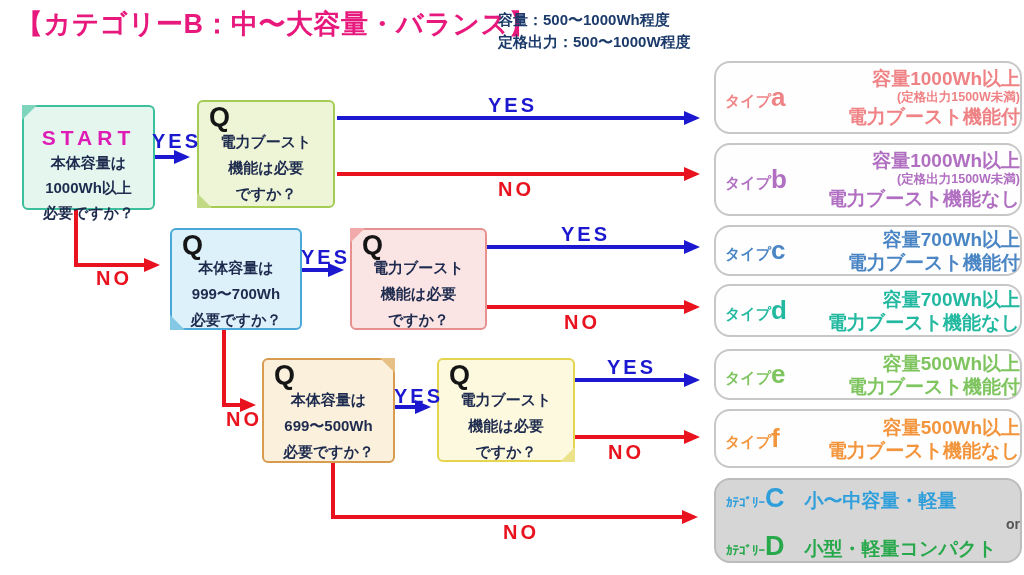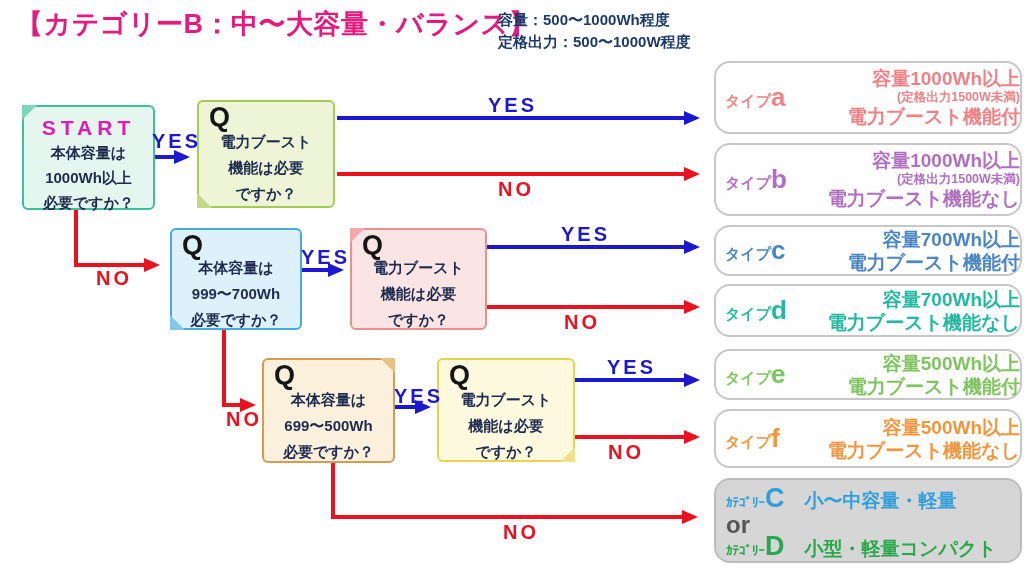--- a/index.html
+++ b/index.html
@@ -11,21 +11,21 @@
   #title{position:absolute;left:16px;top:6px;font-size:27px;font-weight:bold;color:#e8197d;letter-spacing:.5px;white-space:nowrap}
   #subtitle{position:absolute;left:498px;top:9px;font-size:15px;font-weight:bold;color:#1b3a6a;line-height:1.45;white-space:nowrap}
 
   
   .node{position:absolute;border-radius:6px;box-sizing:border-box;text-align:center;
         font-weight:bold;color:#1e2b4e;font-size:15px;border:2.5px solid}
   .qmark{position:absolute;top:0px;left:10px;font-size:27px;font-weight:bold;color:#151515;line-height:30px}
   .qline{line-height:26px;white-space:nowrap}
   .qbox{padding-top:27px}
   .start{left:22px;top:105px;width:133px;height:105px;background:#e4f6ee;border-color:#3bbf9c}
-  .start-title{padding-top:8px;font-size:21px;color:#de1cb5;letter-spacing:5px;line-height:25px}
+  .start-title{padding-top:18px;font-size:21px;color:#de1cb5;letter-spacing:5px;line-height:25px}
   .start .qline{line-height:25px}
   .q1{left:197px;top:100px;width:138px;height:108px;background:#eef5d6;border-color:#a4cc52}
   .q2{left:170px;top:228px;width:132px;height:102px;background:#ddf1fb;border-color:#49a8d8;padding-top:25px}
   .q3{left:350px;top:228px;width:137px;height:102px;background:#fae4e4;border-color:#e89090;padding-top:25px}
   .q4{left:262px;top:358px;width:133px;height:105px;background:#faf0dc;border-color:#d89c50}
   .q5{left:437px;top:358px;width:138px;height:104px;background:#fdf9df;border-color:#e4d44e}
 
   
   .fold{position:absolute;width:0;height:0}
   .fold-tl{top:-2px;left:-2px;border-top:15px solid;border-right:15px solid transparent!important}
@@ -55,21 +55,21 @@
   .res-d{top:284px;height:53px;color:#23b9a1}
   .res-e{top:349px;height:51px;color:#7ec45f}
   .res-f{top:409px;height:59px;color:#f2953d}
   .res-cd{top:478px;height:85px;background:#d6d6d6;border-color:#bcbcbc;display:block;text-align:left;padding:5px 0 0 10px}
   .cd-line{line-height:27px;white-space:nowrap}
   .cd-prefix{font-size:13px;font-weight:bold}
   .cd-letter{font-size:27px;font-weight:bold}
   .cd-text{font-size:19px;font-weight:bold;margin-left:20px}
   .cdc{color:#2f9fdc}
   .cdd{color:#27a84a}
-  .cd-or{text-align:left;color:#555555;font-size:24px;font-weight:bold;line-height:17px}
+  .cd-or{text-align:right;color:#555555;font-size:14px;font-weight:bold;line-height:17px}
 
   
   .elbl{position:absolute;font-weight:bold;font-size:20px;letter-spacing:3px;white-space:nowrap}
   .yes{color:#1b18cf}
   .no{color:#e8131f}
   #edges{position:absolute;left:0;top:0;pointer-events:none}
 </style>
 </head>
 <body>
 

